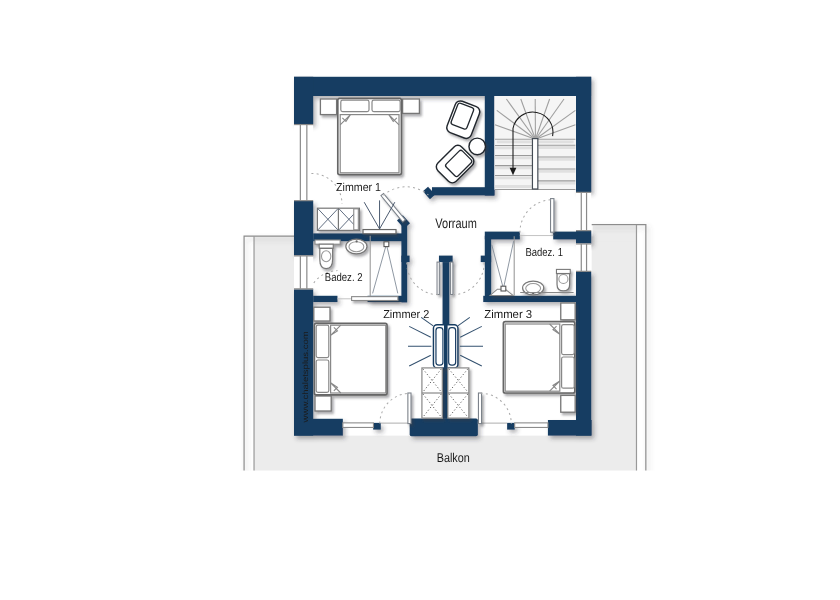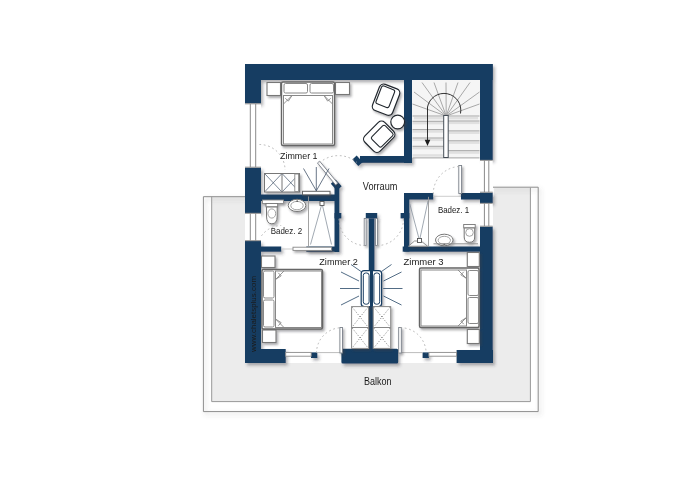--- a/index.html
+++ b/index.html
@@ -1,16 +1,16 @@
 <!DOCTYPE html>
 <html><head>
 <meta charset="utf-8">
 <style>
   html,body{margin:0;padding:0;background:#ffffff;}
-  .page{width:700px;height:500px;position:relative;font-family:"Liberation Sans", sans-serif;text-align:right;}
+  .page{width:700px;height:392px;position:relative;font-family:"Liberation Sans", sans-serif;text-align:right;}
   text{font-family:"Liberation Sans", sans-serif;fill:#1b1b1b;}
 </style>
 </head>
 <body>
 <div class="page">
 <svg width="700" height="500" viewBox="0 0 700 500" xmlns="http://www.w3.org/2000/svg">
 <defs>
   <filter id="ws" x="-20%" y="-20%" width="150%" height="150%">
     <feDropShadow dx="2" dy="2.5" stdDeviation="1.8" flood-color="#31353a" flood-opacity="0.38"></feDropShadow>
   </filter>

